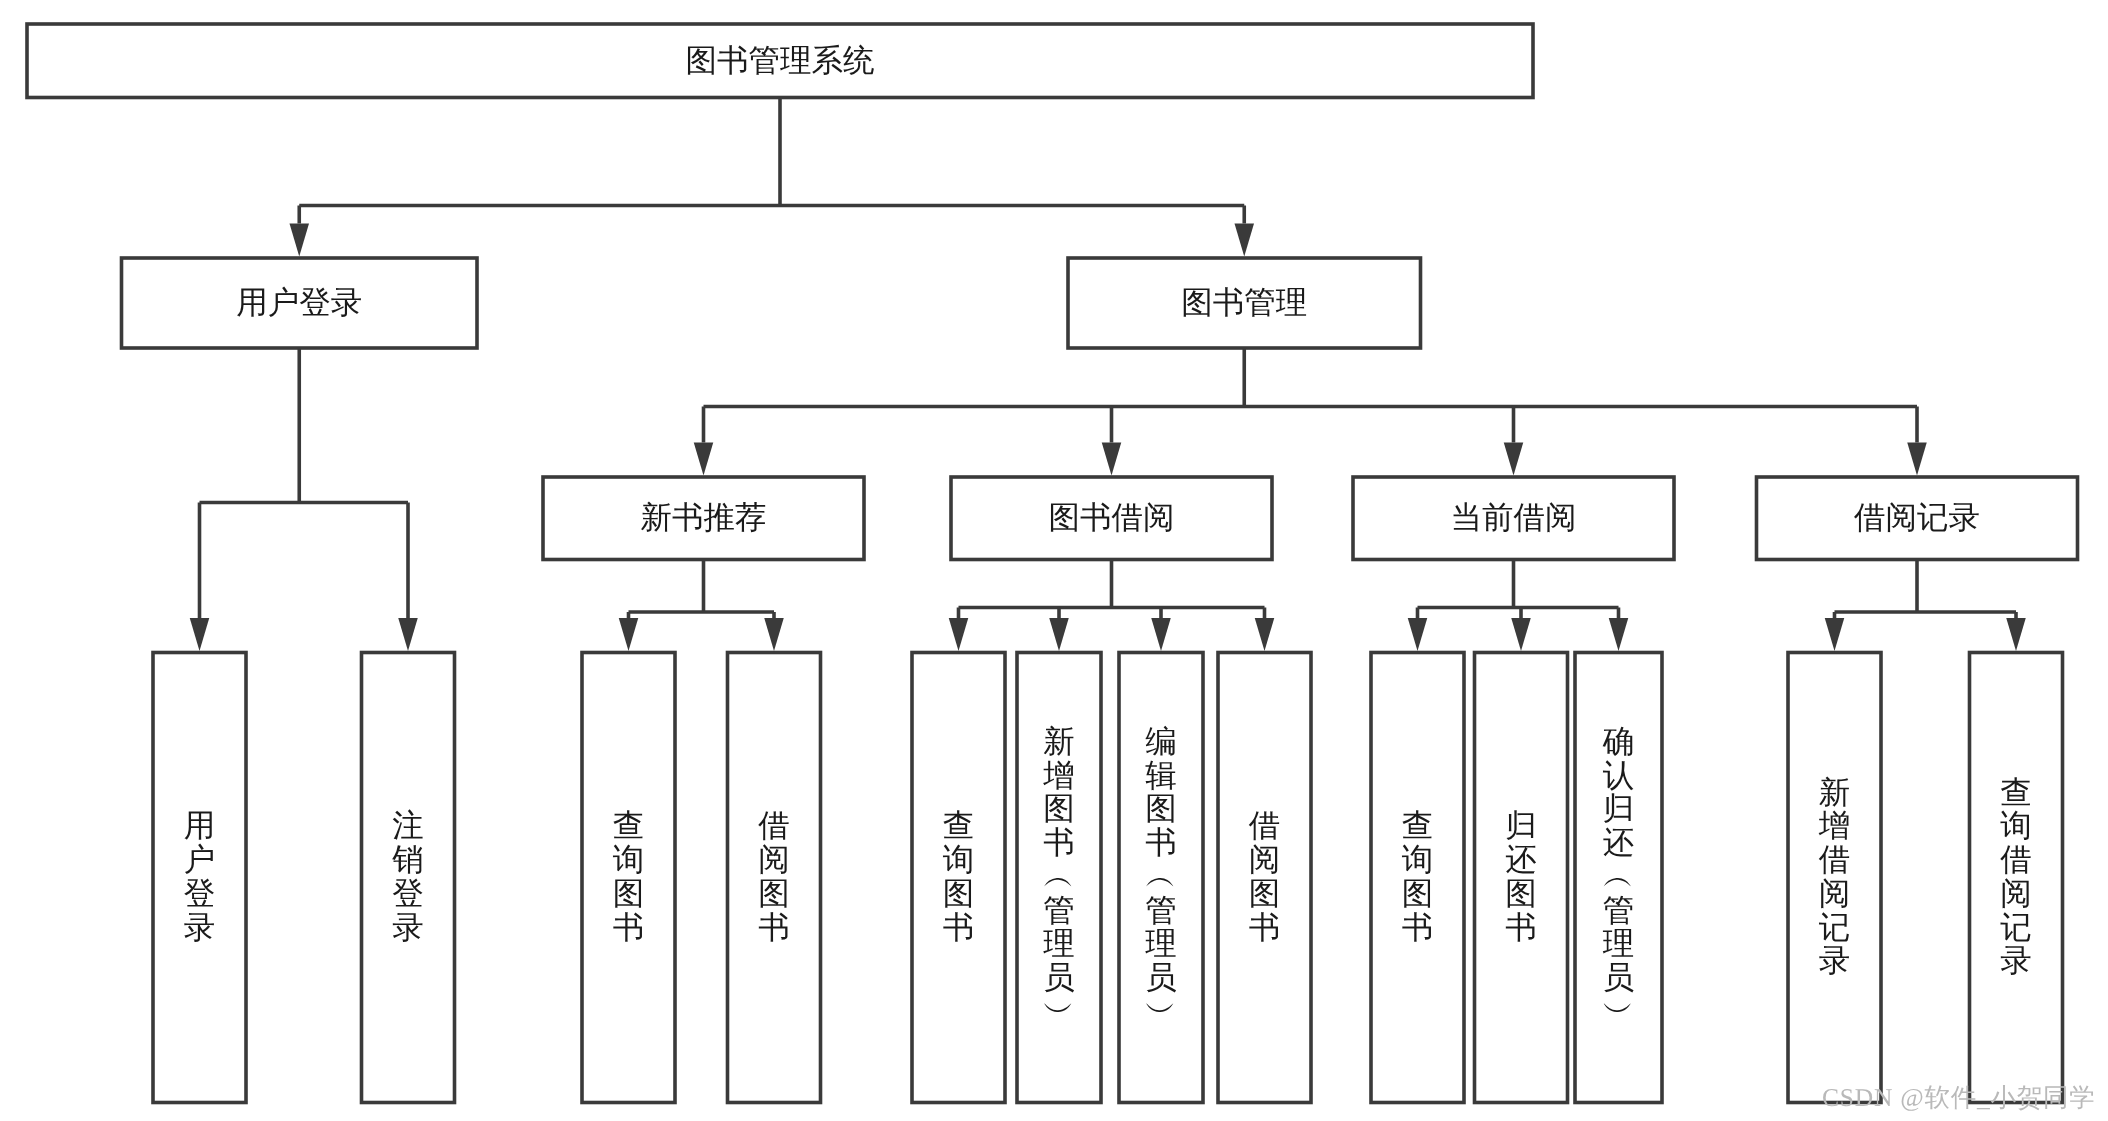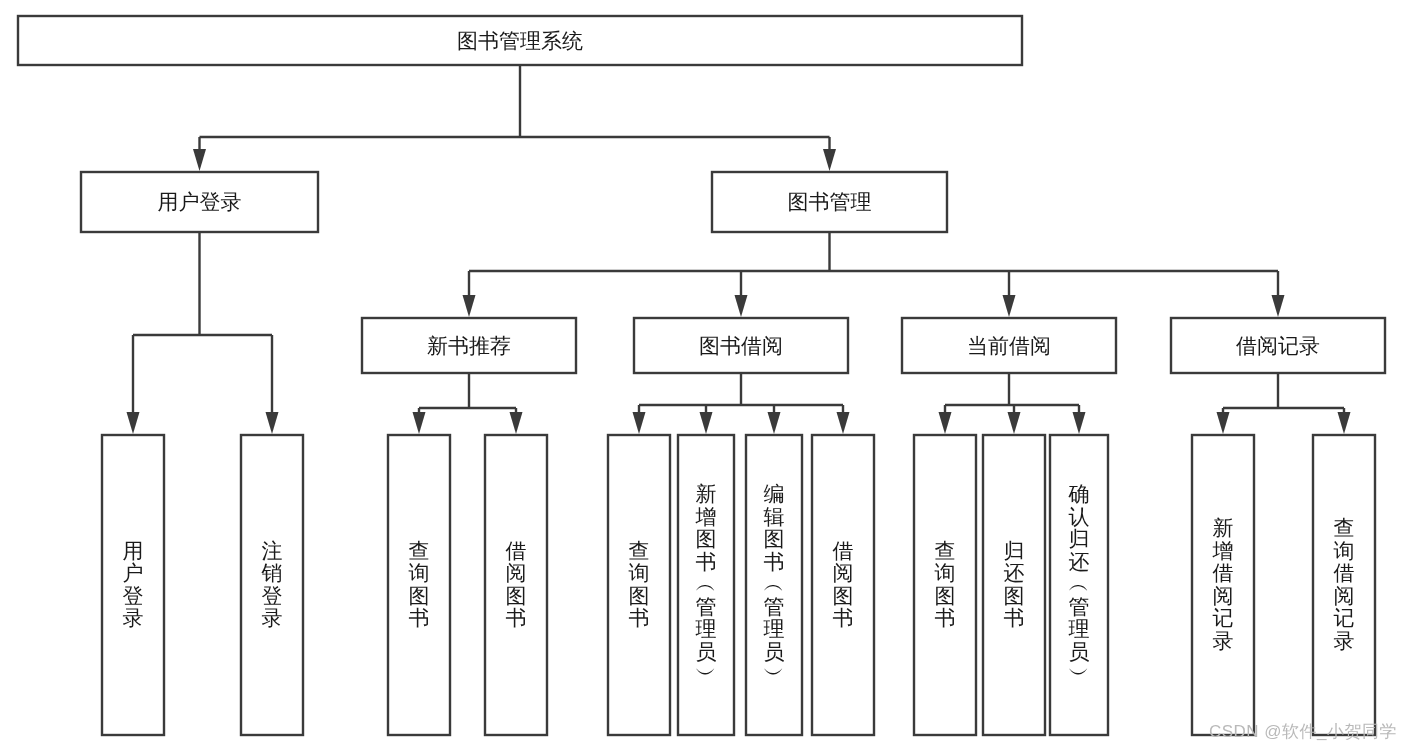--- a/index.html
+++ b/index.html
@@ -53,21 +53,21 @@
   .node-label-v {
     font-family: "DejaVu Sans", "Liberation Sans", sans-serif;
     font-size: 21px;
     fill: #1a1a1a;
     text-anchor: middle;
   }
   .watermark {
     position: absolute;
     right: 8px;
     bottom: 4px;
-    font-family: Liberation Sans, sans-serif;
+    font-family: Liberation Serif, serif;
     font-size: 17px;
     color: #b9b9b9;
     letter-spacing: 0.5px;
     white-space: nowrap;
     user-select: none;
   }
 </style>
 </head>
 <body>
 

